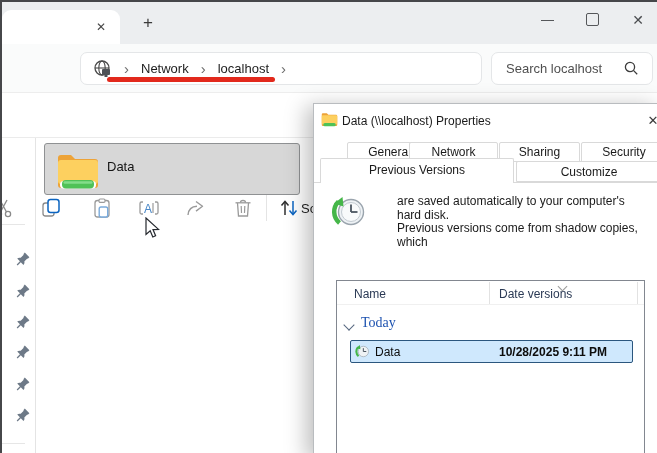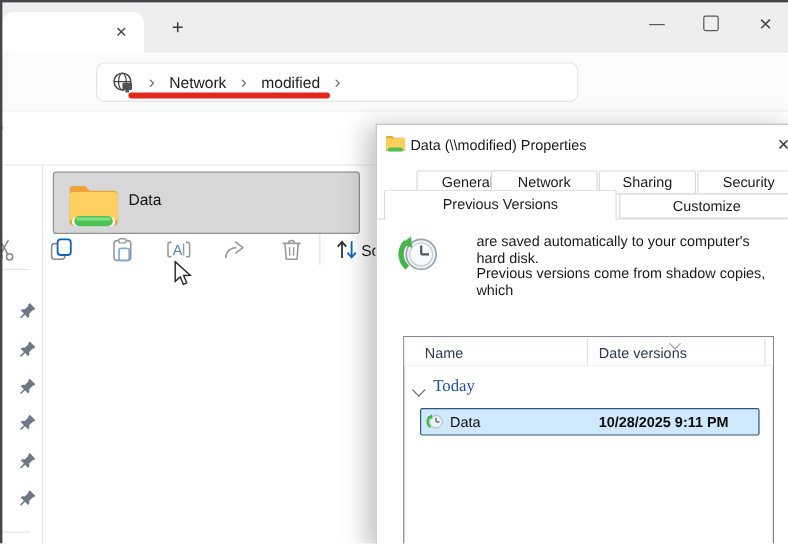--- a/index.html
+++ b/index.html
@@ -133,24 +133,31 @@
       <svg width="19" height="19" viewBox="0 0 19 19">
         <circle cx="9" cy="9" r="7" fill="none" stroke="#4a4a4a" stroke-width="1.3"></circle>
         <ellipse cx="9" cy="9" rx="3.2" ry="7" fill="none" stroke="#4a4a4a" stroke-width="1.1"></ellipse>
         <line x1="2" y1="9" x2="16" y2="9" stroke="#4a4a4a" stroke-width="1.1"></line>
         <rect x="9" y="10" width="8" height="6" rx="1" fill="#4e5257"></rect>
         <rect x="11.5" y="16" width="3" height="2" fill="#4e5257"></rect>
       </svg>
       <span class="crumb-chev">›</span>
       <span class="crumb">Network</span>
       <span class="crumb-chev">›</span>
-      <span class="crumb">modified</span>
+      <span class="crumb">localhost</span>
       <span class="crumb-chev">›</span>
     </div>
     <div class="annot-red"></div>
+    <div class="searchbox">
+      <input type="text" placeholder="Search localhost" style="">
+      <svg width="17" height="17" viewBox="0 0 17 17" style="margin-right:12px;">
+        <circle cx="7" cy="7" r="4.6" fill="none" stroke="#3c3c3c" stroke-width="1.3"></circle>
+        <line x1="10.4" y1="10.4" x2="14.2" y2="14.2" stroke="#3c3c3c" stroke-width="1.3"></line>
+      </svg>
+    </div>
   </div>
 
   <div class="abs toolbar">
     <svg class="tb-icon" style="left:-9px;" viewBox="0 0 22 22">
       <circle cx="6" cy="17" r="2.6" fill="none" stroke="#8a8a8a" stroke-width="1.3"></circle>
       <circle cx="15" cy="17" r="2.6" fill="none" stroke="#8a8a8a" stroke-width="1.3"></circle>
       <line x1="7.5" y1="15" x2="14" y2="3" stroke="#8a8a8a" stroke-width="1.3"></line>
       <line x1="13.5" y1="15" x2="7" y2="3" stroke="#8a8a8a" stroke-width="1.3"></line>
     </svg>
     <svg class="tb-icon" style="left:38px;" viewBox="0 0 22 22">
@@ -225,21 +232,21 @@
   <svg class="abs cursor" viewBox="0 0 16 22">
     <path d="M1 1 L1 17.5 L5.2 13.8 L7.8 20 L10.6 18.7 L8 12.6 L13.5 12.4 Z" fill="#ffffff" stroke="#25282e" stroke-width="1.2"></path>
   </svg>
 
   <div class="abs dialog">
     <svg class="abs" style="left:7px; top:7px;" width="17" height="17" viewBox="0 0 44 42">
       <path d="M2 8 a3 3 0 0 1 3-3 h10 l4 4 h20 a3 3 0 0 1 3 3 v23 a3 3 0 0 1 -3 3 h-34 a3 3 0 0 1 -3-3 Z" fill="#eda338"></path>
       <path d="M2 13 a3 3 0 0 1 3-3 h34 a3 3 0 0 1 3 3 v18 a3 3 0 0 1 -3 3 h-34 a3 3 0 0 1 -3-3 Z" fill="#fdd05f"></path>
       <rect x="6" y="30" width="32" height="8.5" rx="4" fill="#4fc257"></rect>
     </svg>
-    <span class="dlg-title">Data (\\modified) Properties</span>
+    <span class="dlg-title">Data (\\localhost) Properties</span>
     <span class="dlg-close">✕</span>
 
     <div class="tab1" style="left:9px;  width:85px;margin-left:24px;">General</div>
     <div class="tab1" style="left:95px; width:89px;">Network</div>
     <div class="tab1" style="left:185px;width:81px;">Sharing</div>
     <div class="tab1" style="left:267px;width:86px;">Security</div>
 
     <div class="tab2 tab-active">Previous Versions</div>
     <div class="tab2 tab-customize">Customize</div>
 

